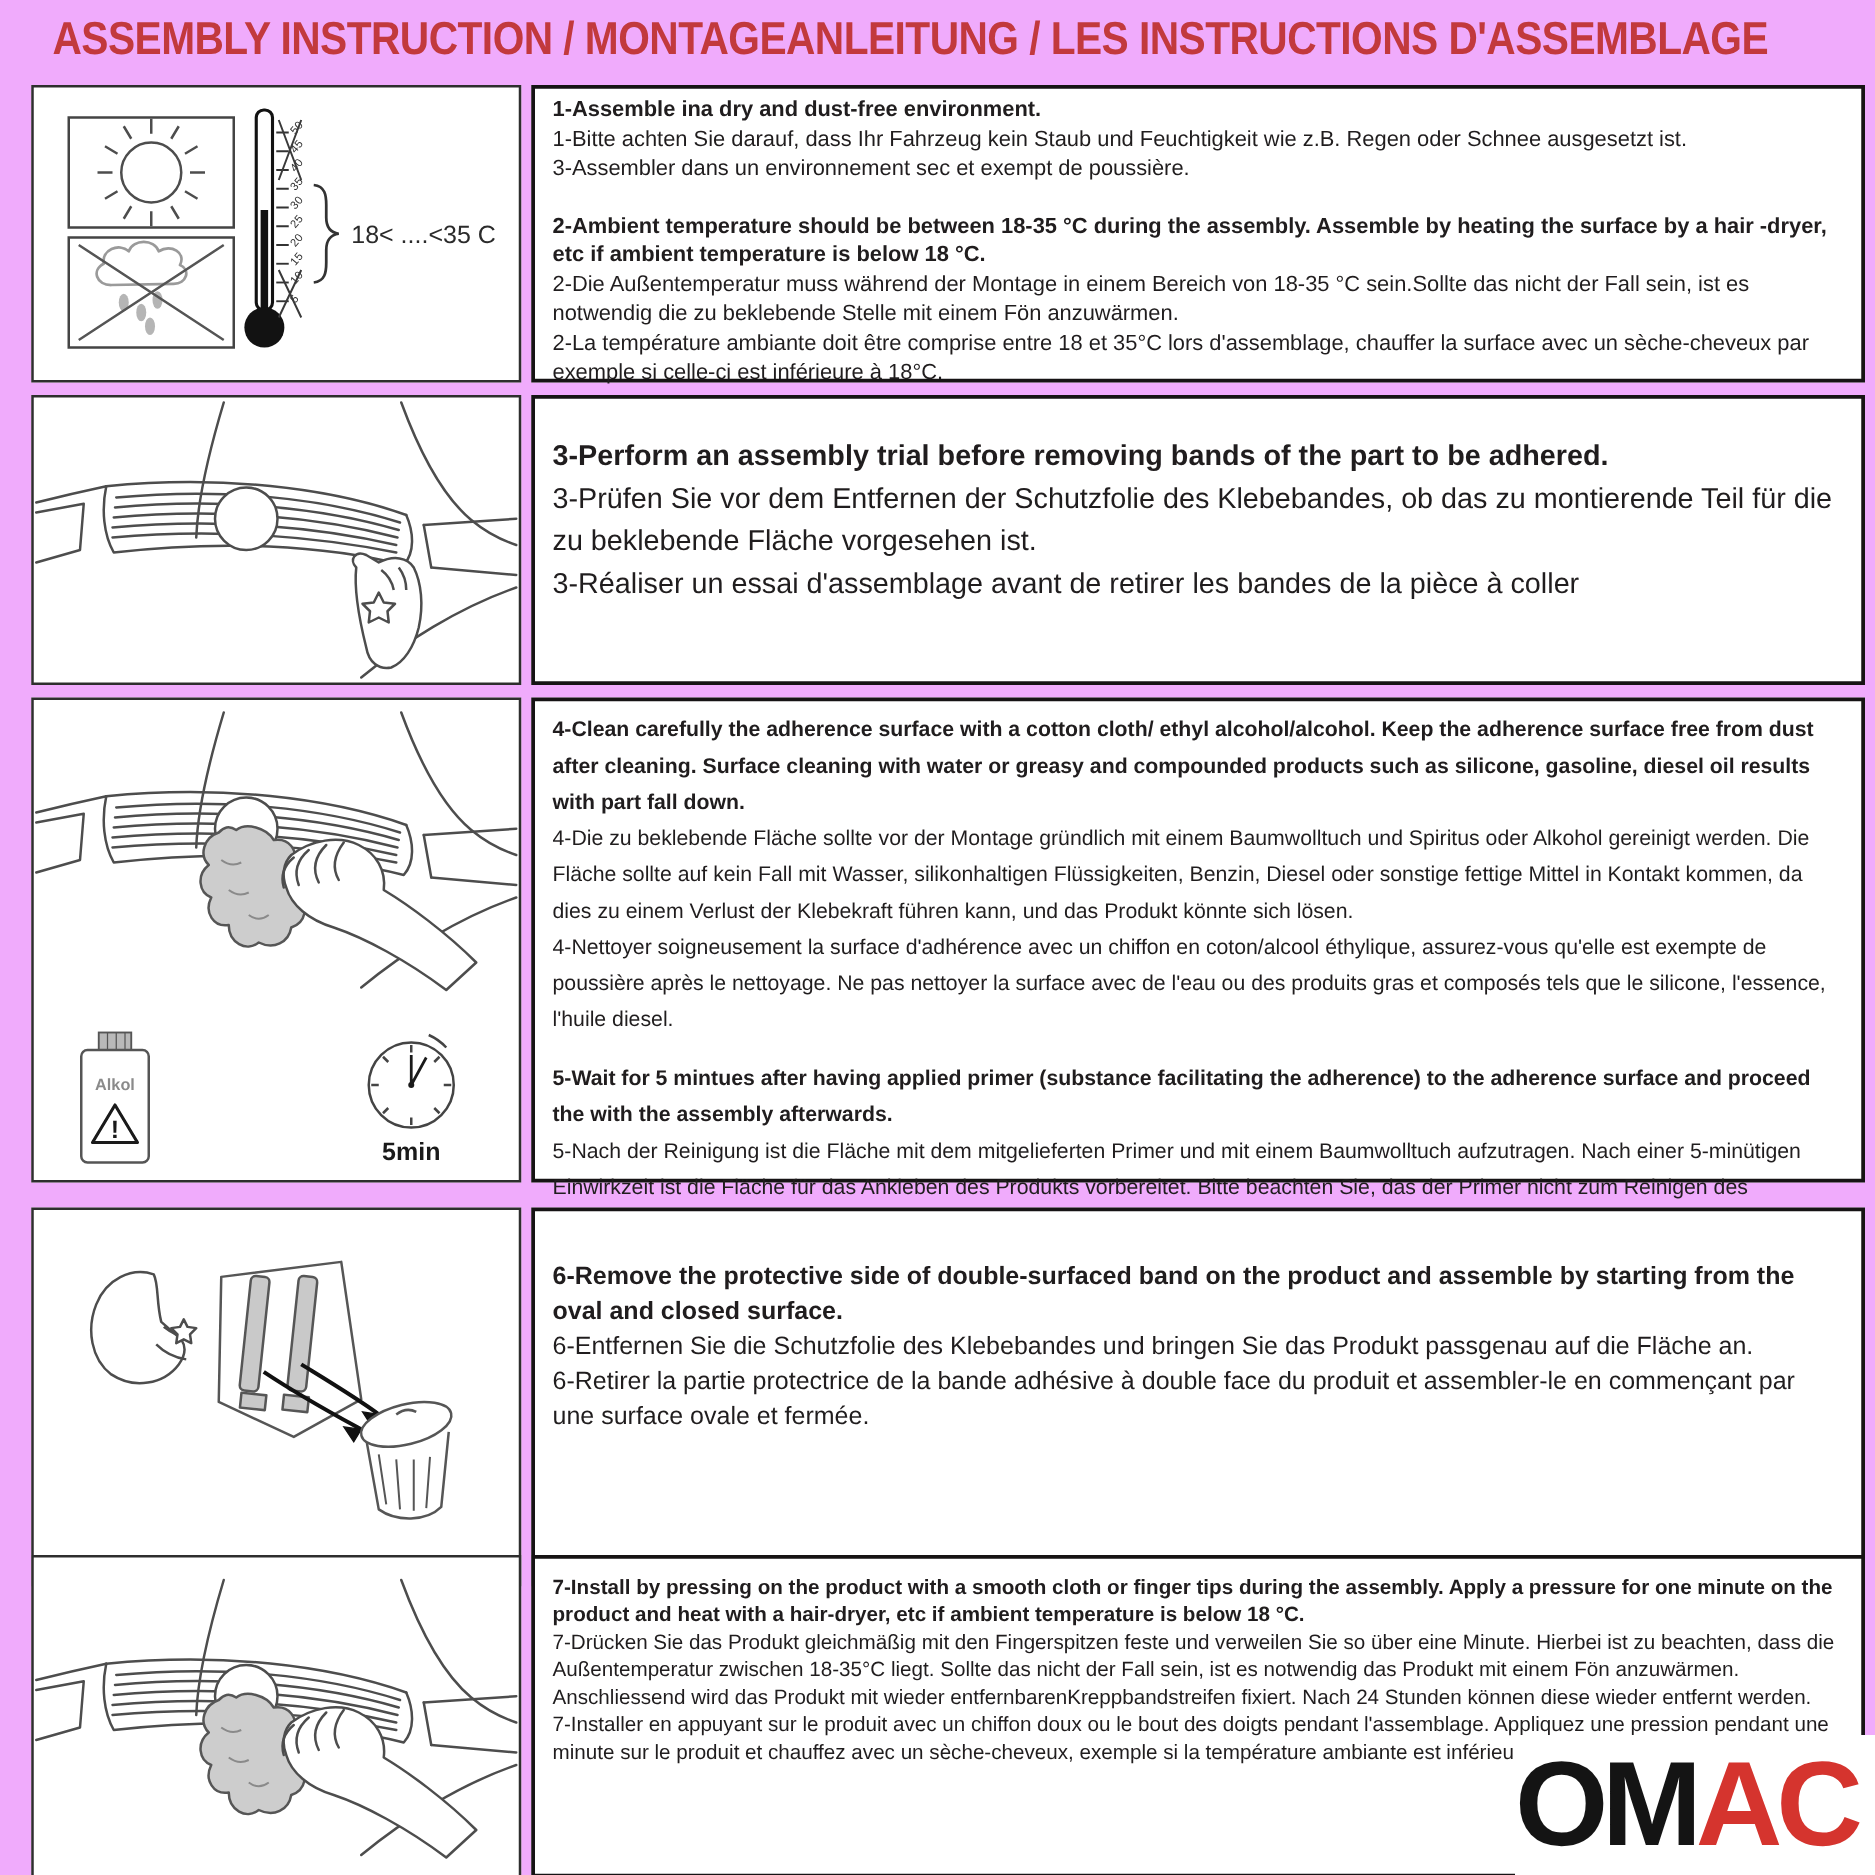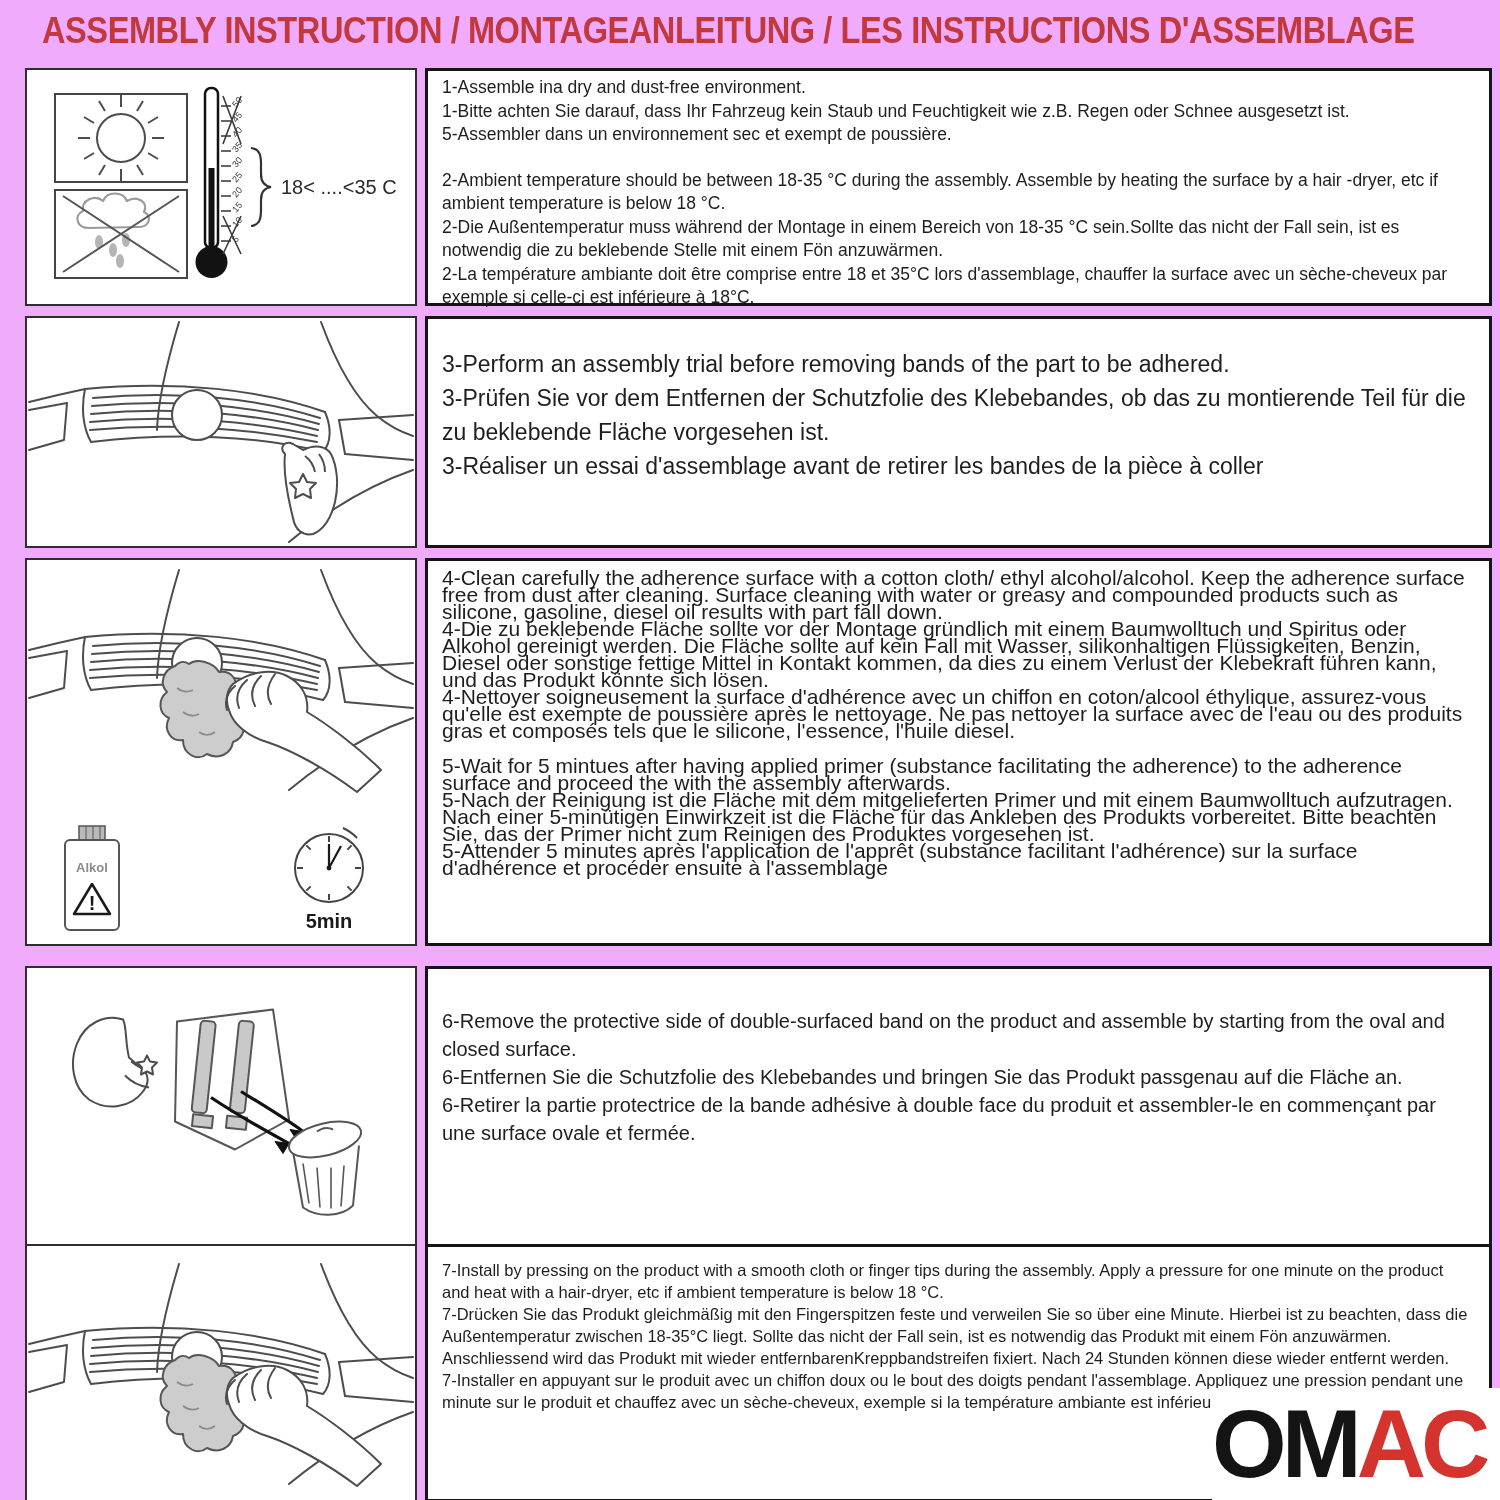--- a/index.html
+++ b/index.html
@@ -23,27 +23,27 @@
     position:absolute; left:425px; width:1067px; box-sizing:border-box;
     border:3px solid #161314; background:#fff; padding:4px 16px 4px 14px;
   }
   .f1,.t1 { top:68px;  height:238px; }
   .f2,.t2 { top:316px; height:232px; }
   .f3,.t3 { top:558px; height:388px; }
   .f4,.t4 { top:966px; height:303px; }
   .f5,.t5 { top:1244px; height:258px; }
 
   .para { margin:0; }
-  .bold { font-weight:normal; }
+  .bold { font-weight:bold; }
   .t1 .para { font-size:17.5px; line-height:23.5px; }
   .t1 { padding-top:5px; }
   .t1 .spacer { height:22px; }
   .t2 .para { font-size:23px; line-height:34px; }
   .t2 { padding-top:28px; }
-  .t3 .para { font-size:21px; line-height:17px; }
+  .t3 .para { font-size:17px; line-height:29px; }
   .t3 { padding-top:8px; }
   .t3 .spacer { height:18px; }
   .t4 .para { font-size:20px; line-height:28px; }
   .t4 { padding-top:38px; }
   .t5 .para { font-size:16.5px; line-height:22px; }
   .t5 { padding-top:12px; }
 
   .logo {
     position:absolute; left:1212px; top:1388px; width:288px; height:112px;
     background:#fff; z-index:5; display:flex; align-items:center; 
@@ -135,21 +135,21 @@
         <path d="M196,146 L214,184 M214,146 L196,184" stroke="#3a3a3a" stroke-width="1.6" fill="none"></path>
         <path d="M224,78 C233,79 234,86 234,94 L234,104 C234,112 237,116 244,117 C237,118 234,122 234,130 L234,140 C234,148 233,155 224,156" fill="none" stroke="#333" stroke-width="2.2"></path>
         <text x="254" y="124" font-size="20" fill="#2b2b2b">18&lt; ....&lt;35 C</text>
       </g>
     </svg>
   </div>
 
   <div class="tbox t1">
       <p class="para bold">1-Assemble ina dry and dust-free environment.</p>
       <p class="para">1-Bitte achten Sie darauf, dass Ihr Fahrzeug kein Staub und Feuchtigkeit wie z.B. Regen oder Schnee ausgesetzt ist.</p>
-      <p class="para">5-Assembler dans un environnement sec et exempt de poussière.</p>
+      <p class="para">3-Assembler dans un environnement sec et exempt de poussière.</p>
       <p class="para spacer"></p>
       <p class="para bold">2-Ambient temperature should be between 18-35 °C  during the assembly. Assemble by heating the surface by a hair -dryer, etc if ambient temperature is below 18 °C.</p>
       <p class="para">2-Die Außentemperatur muss während der Montage in einem Bereich von 18-35 °C  sein.Sollte das nicht der Fall sein, ist es notwendig die zu beklebende Stelle mit einem Fön anzuwärmen.</p>
       <p class="para">2-La température ambiante doit être comprise entre 18 et 35°C lors d'assemblage, chauffer la surface avec un sèche-cheveux par exemple si celle-ci est inférieure à 18°C.</p>
     </div>
 
   <div class="fbox f2">
     <svg viewBox="0 0 388 228">
       <use href="#carFront"></use>
       <g stroke="#4d4d4d" stroke-width="2" fill="#ffffff" stroke-linejoin="round">

